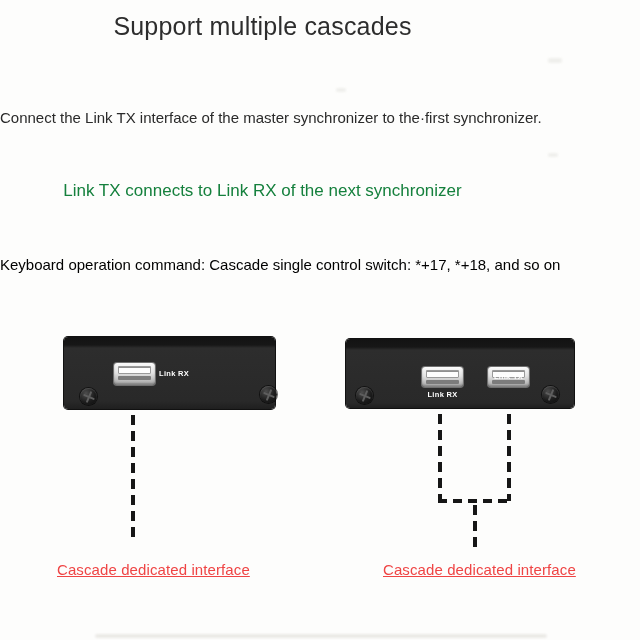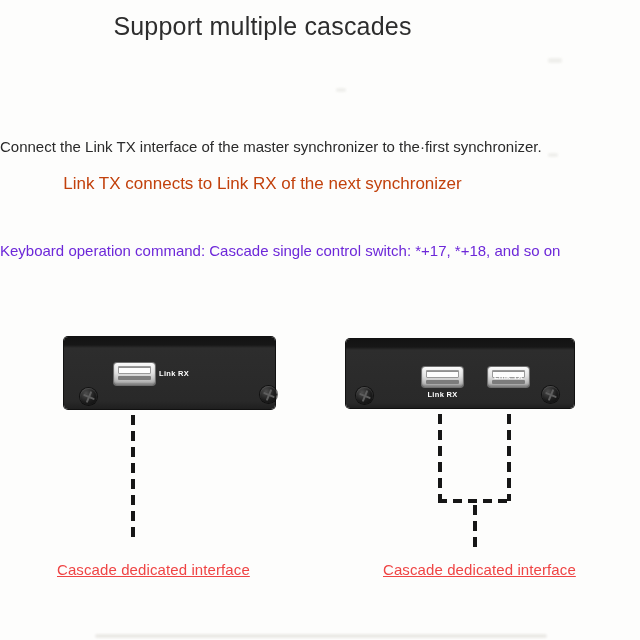--- a/index.html
+++ b/index.html
@@ -8,24 +8,24 @@
     background: #fdfdfc;
     font-family: "Liberation Sans", sans-serif;
     position: relative;
     overflow: hidden;
   }
   .stage { position: absolute; inset: 0; }
 
   
   .txt { position: absolute; left: 0; width: 525px; text-align: center; white-space: nowrap; }
   .title   { top: 12px;  font-size: 25px;   color: #2d2d2d; font-weight: 500; letter-spacing: 0.2px; }
-  .line1   { top: 109px; font-size: 15px;   color: #2a2a2a; font-weight: 500; margin-top: 29px; }
+  .line1   { top: 109px; font-size: 15px;   color: #2a2a2a; font-weight: 500; }
   .line2   { top: 150px; font-size: 13.5px; color: #9d9d9d; font-weight: 400; }
-  .line3   { top: 174px; font-size: 17px;   color: #c2410c; font-weight: 500; }
-  .line4   { top: 242px; font-size: 15px;   color: #6d28d9; font-weight: 500; }
+  .line3   { top: 181px; font-size: 17px;   color: #15803d; font-weight: 500; }
+  .line4   { top: 256px; font-size: 15px;   color: #000000; font-weight: 500; }
 
   
   .panel {
     position: absolute;
     background: linear-gradient(180deg, #131313 0px, #171717 8px, #2d2d2d 11px, #292929 64px, #1f1f1f 100%);
     border-radius: 4px;
     box-shadow: 0 0 0 1px #111;
   }
   .panel-left  { left: 64px;  top: 337px; width: 211px; height: 72px; }
   .panel-right { left: 346px; top: 339px; width: 228px; height: 69px; }

